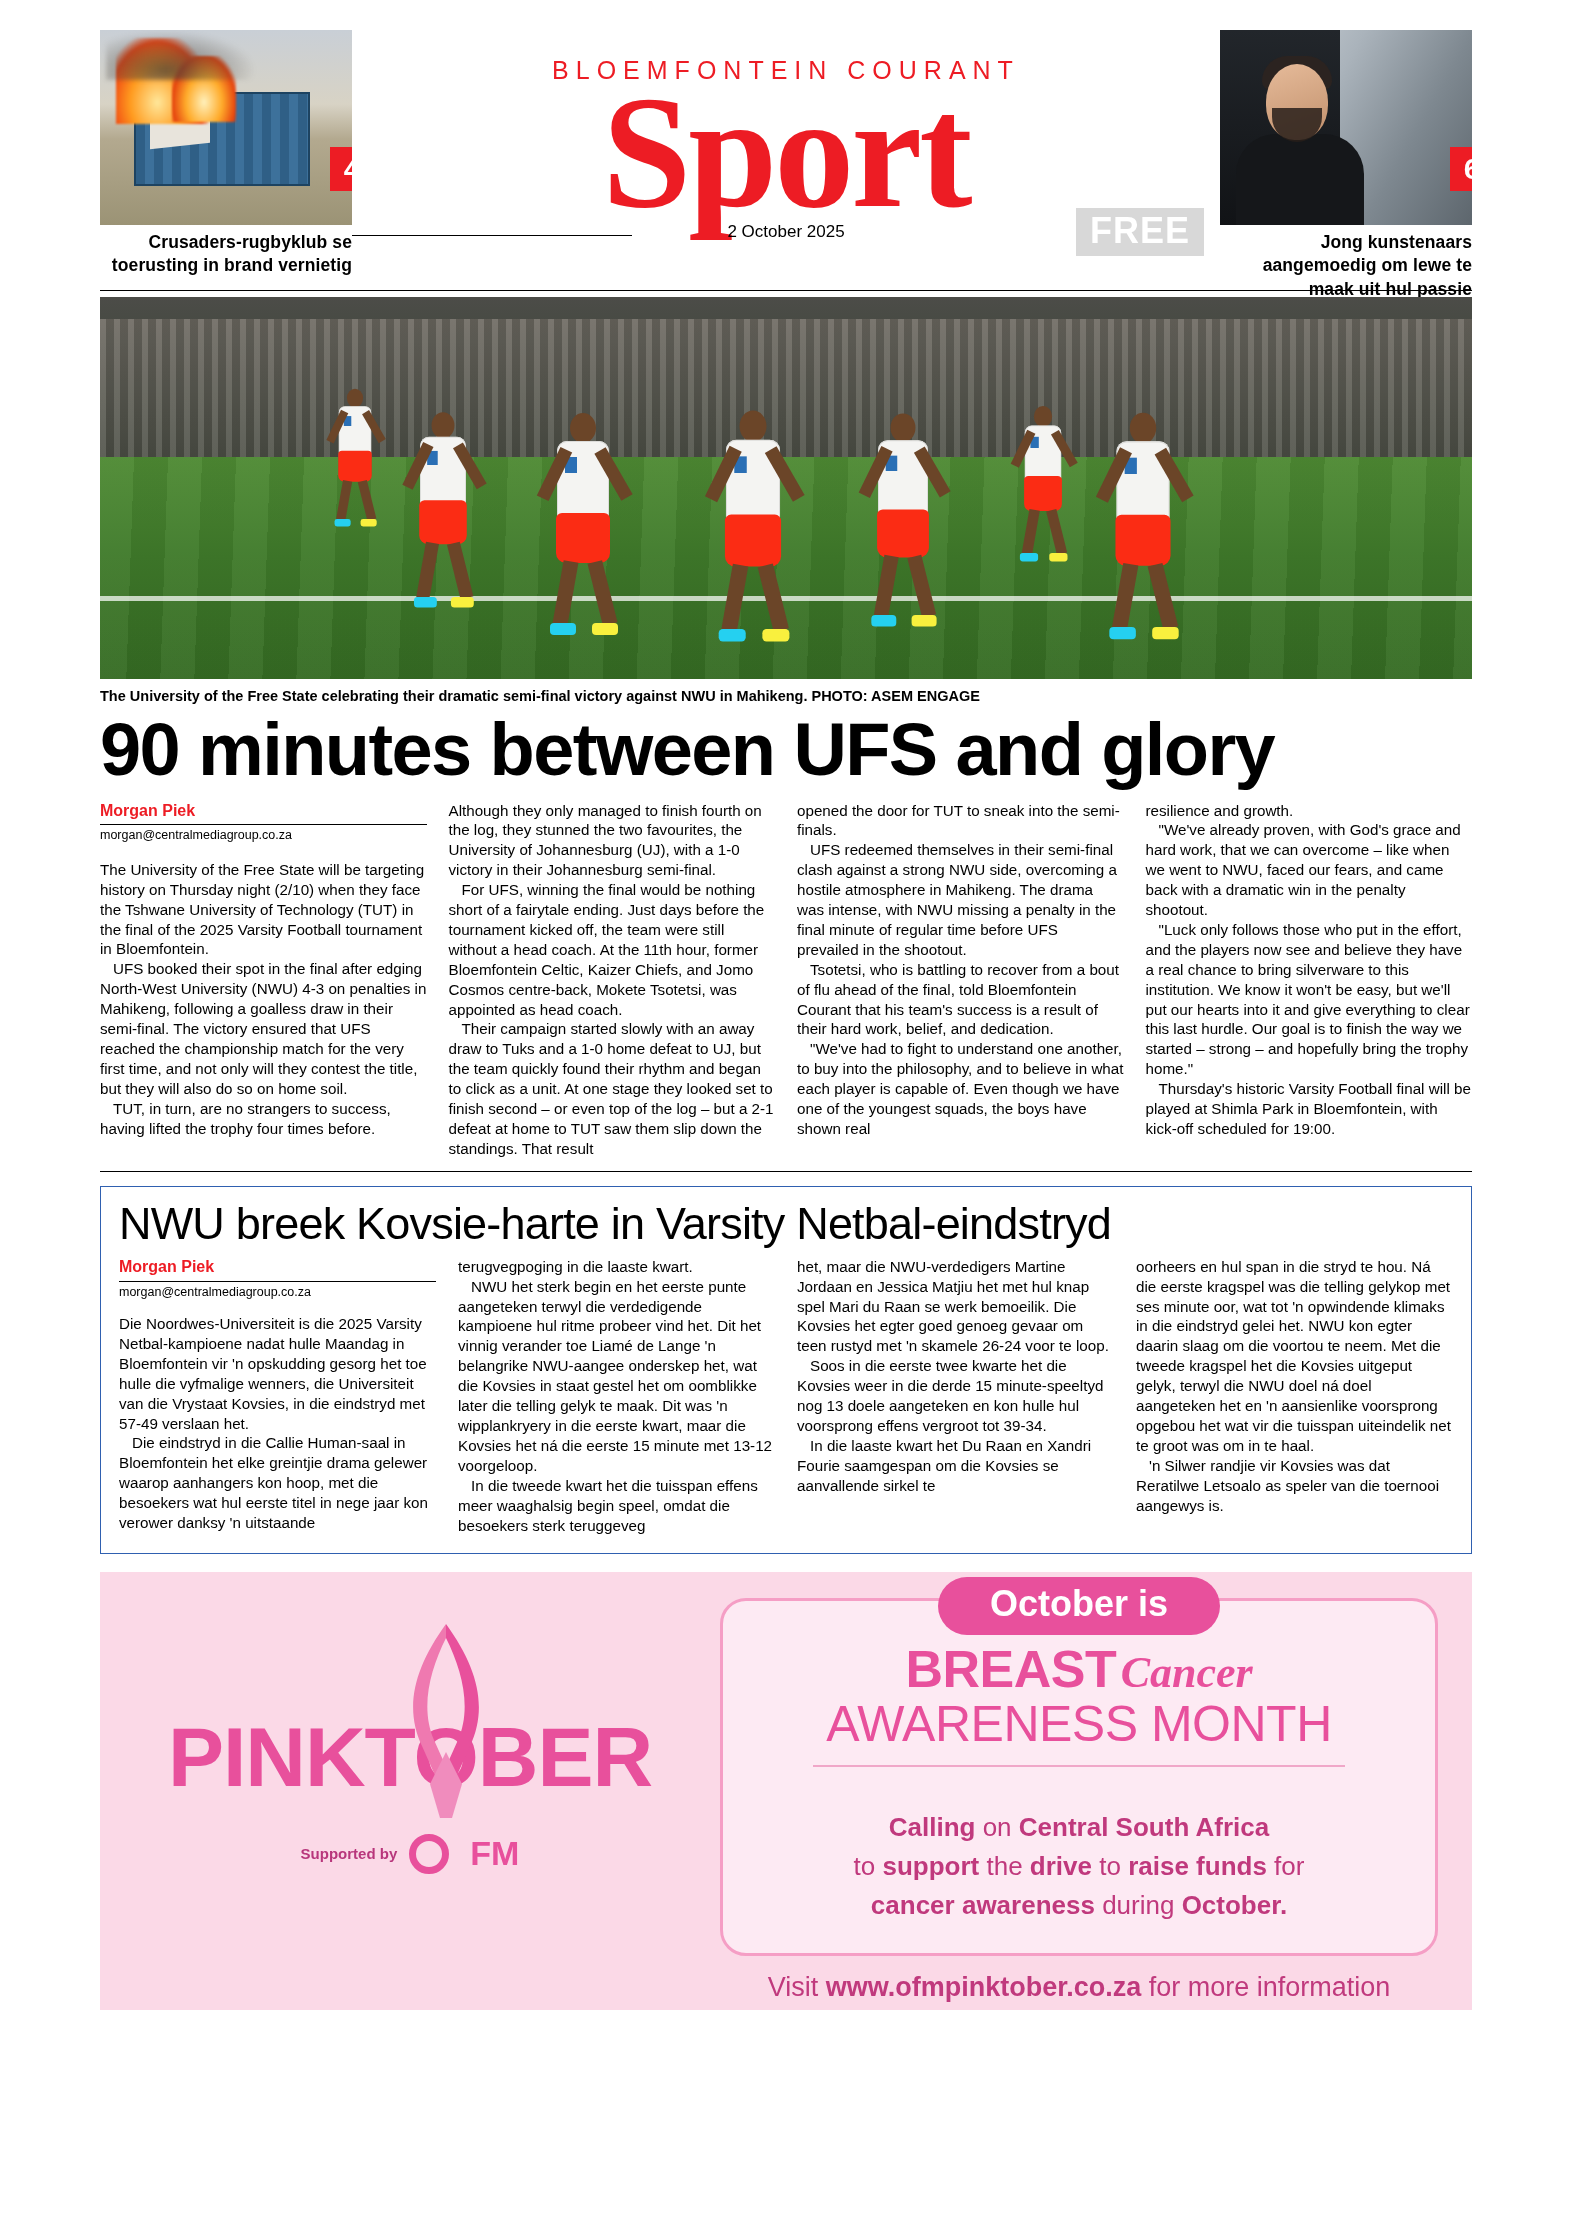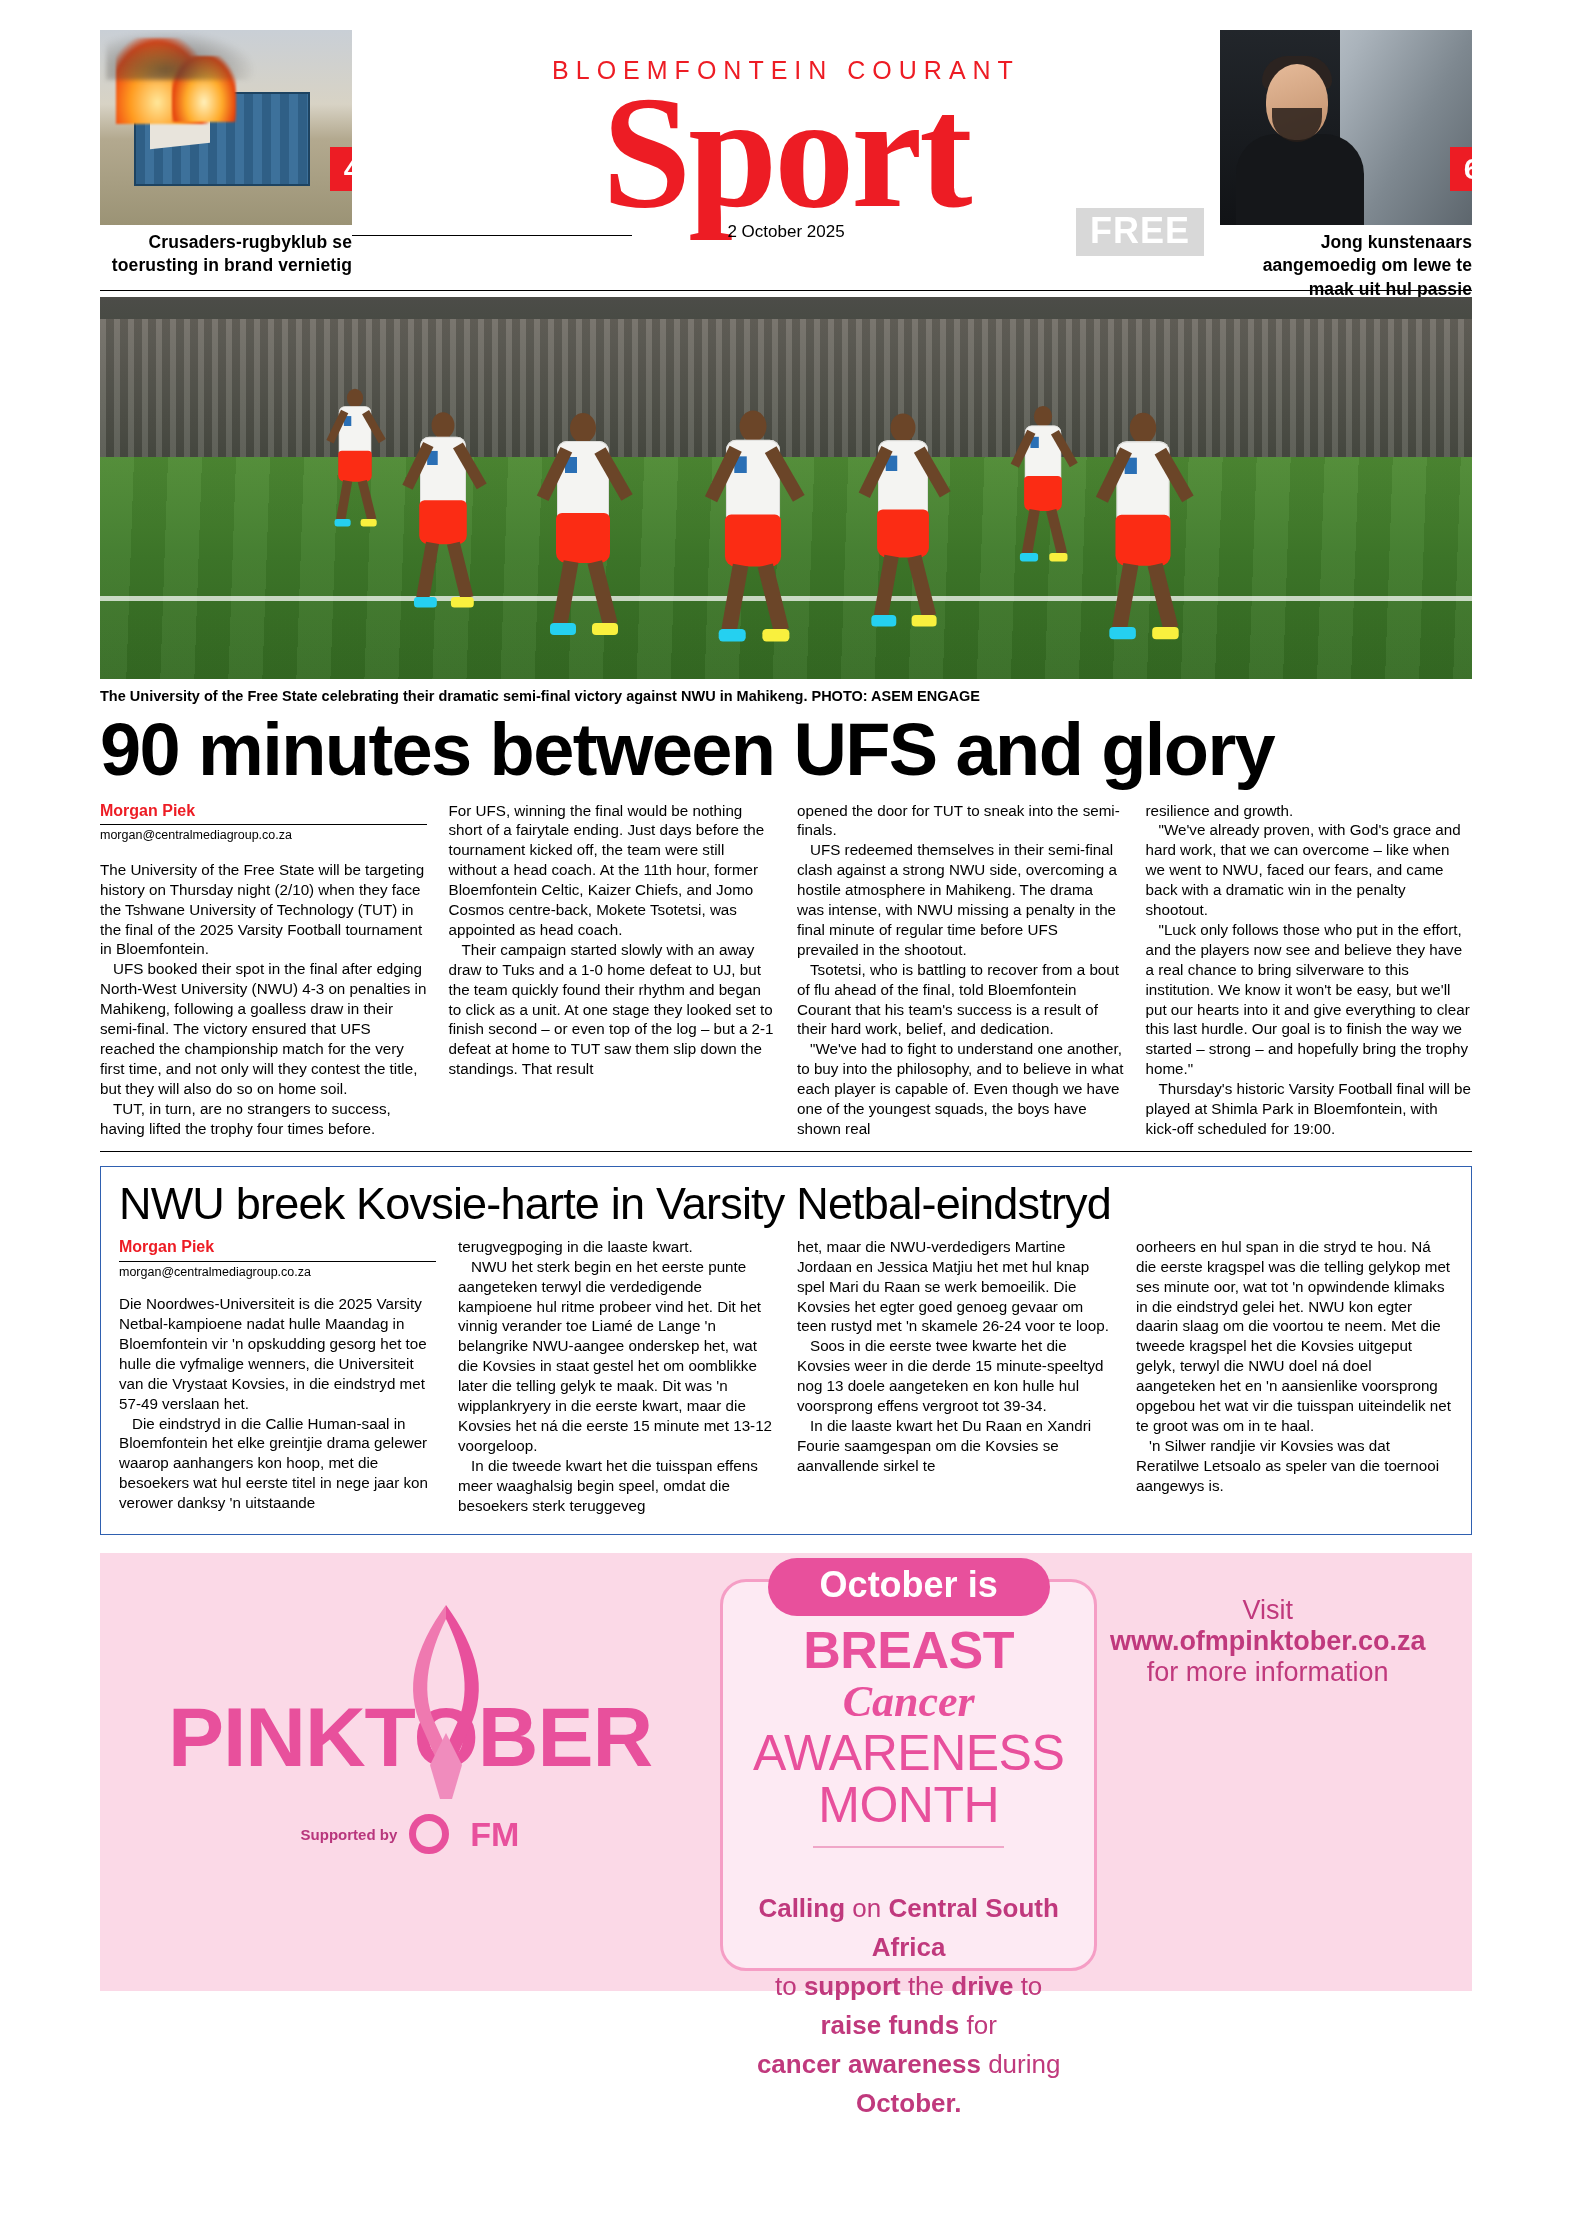--- a/index.html
+++ b/index.html
@@ -341,21 +341,21 @@
   .ofm {
     display: flex; align-items: center; gap: 21px;
     font-size: 34px; font-weight: 800; color: #e8509c;
   }
   .ofm-o {
     width: 40px; height: 40px; border-radius: 50%;
     border: 7px solid #e8509c;
   }
   .ad-right {
     flex: 1; padding: 26px 34px 20px 0;
-    display: flex; flex-direction: row;
+    display: flex; flex-direction: column;
   }
   .ad-card {
     border: 3px solid #f59ec5;
     border-radius: 26px;
     background: #fdeaf3;
     padding: 0 30px 28px;
     position: relative;
     text-align: center;
     flex: 1;
   }
@@ -524,20 +524,21 @@
 
   <div class="story">
     <div class="col">
       <span class="byline-name">Morgan Piek</span>
       <span class="byline-mail">morgan@centralmediagroup.co.za</span>
       <p class="lead">The University of the Free State will be targeting history on Thursday night (2/10) when they face the Tshwane University of Technology (TUT) in the final of the 2025 Varsity Football tournament in Bloemfontein.</p>
       <p>UFS booked their spot in the final after edging North-West University (NWU) 4-3 on penalties in Mahikeng, following a goalless draw in their semi-final. The victory ensured that UFS reached the championship match for the very first time, and not only will they contest the title, but they will also do so on home soil.</p>
       <p>TUT, in turn, are no strangers to success, having lifted the trophy four times before.</p>
     </div>
     <div class="col">
+      <p>Although they only managed to finish fourth on the log, they stunned the two favourites, the University of Johannesburg (UJ), with a 1-0 victory in their Johannesburg semi-final.</p>
       <p>For UFS, winning the final would be nothing short of a fairytale ending. Just days before the tournament kicked off, the team were still without a head coach. At the 11th hour, former Bloemfontein Celtic, Kaizer Chiefs, and Jomo Cosmos centre-back, Mokete Tsotetsi, was appointed as head coach.</p>
       <p>Their campaign started slowly with an away draw to Tuks and a 1-0 home defeat to UJ, but the team quickly found their rhythm and began to click as a unit. At one stage they looked set to finish second – or even top of the log – but a 2-1 defeat at home to TUT saw them slip down the standings. That result</p>
     </div>
     <div class="col">
       <p>opened the door for TUT to sneak into the semi-finals.</p>
       <p>UFS redeemed themselves in their semi-final clash against a strong NWU side, overcoming a hostile atmosphere in Mahikeng. The drama was intense, with NWU missing a penalty in the final minute of regular time before UFS prevailed in the shootout.</p>
       <p>Tsotetsi, who is battling to recover from a bout of flu ahead of the final, told Bloemfontein Courant that his team's success is a result of their hard work, belief, and dedication.</p>
       <p>"We've had to fight to understand one another, to buy into the philosophy, and to believe in what each player is capable of. Even though we have one of the youngest squads, the boys have shown real</p>
     </div>
     <div class="col">

